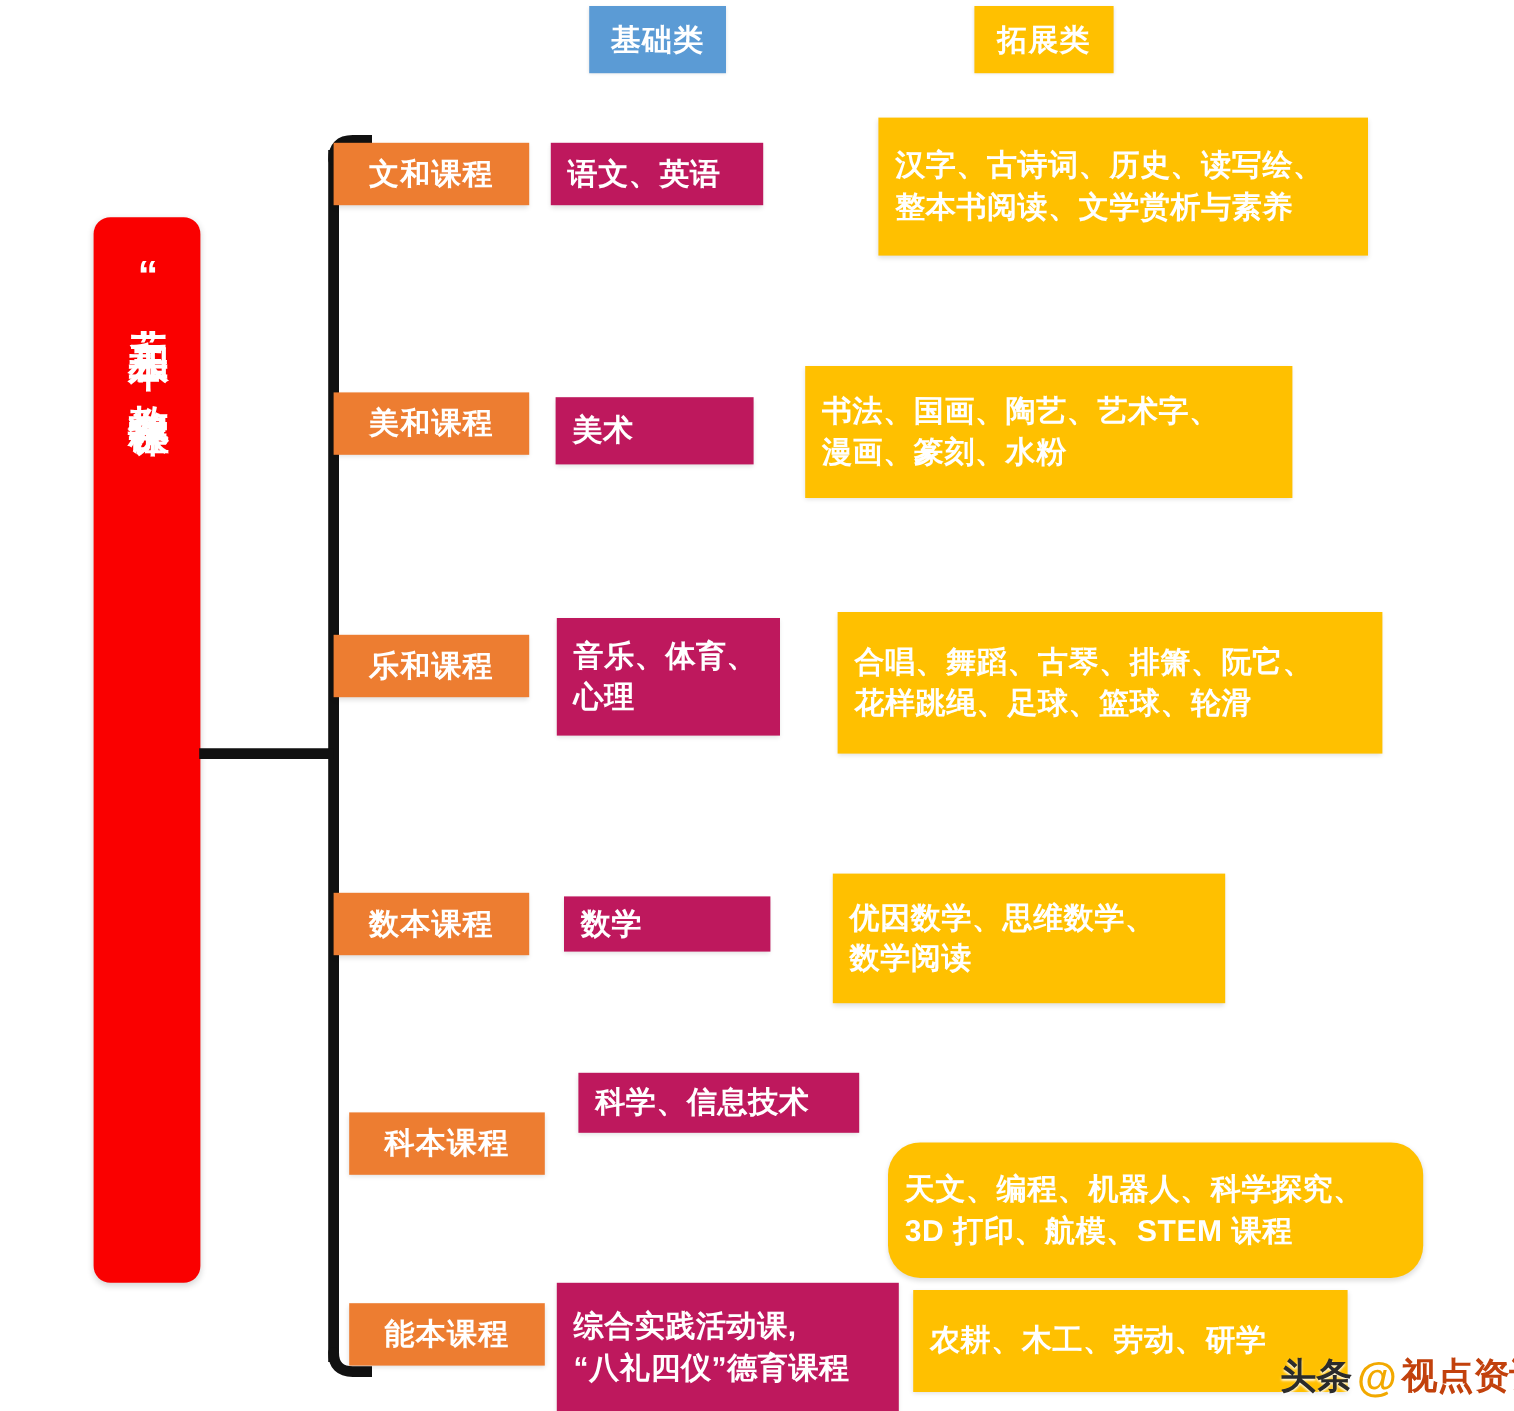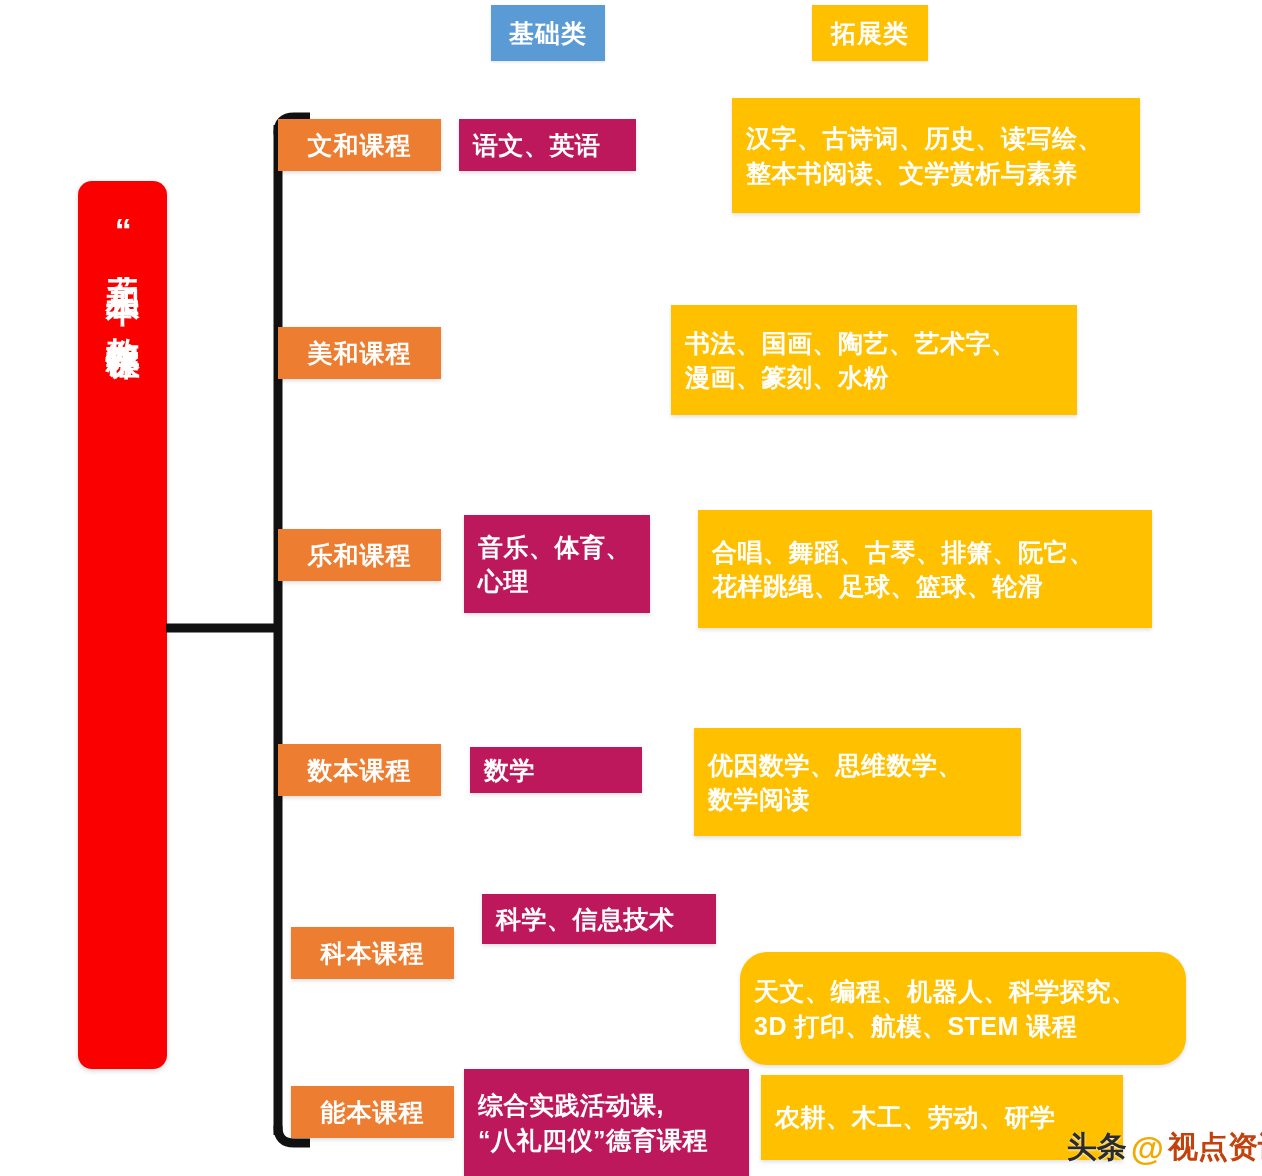--- a/index.html
+++ b/index.html
@@ -155,20 +155,21 @@
     <path d="M 128 1032 Q 128 1048 144 1048 L 160 1048" fill="none" stroke="#111111" stroke-width="9" stroke-linecap="round"></path>
     <path d="M 128 533 L 16 533" fill="none" stroke="#111111" stroke-width="9" stroke-linecap="butt"></path>
   </svg>
 
   <div class="box cat" style="left:278px; top:119px; width:163px; height:52px;">文和课程</div>
   <div class="box basic" style="left:459px; top:119px; width:177px; height:52px;">语文、英语</div>
   <div class="box extend" style="left:712px; top:98px; width:408px; height:115px;margin-left:20px;">汉字、古诗词、历史、读写绘、
 整本书阅读、文学赏析与素养</div>
 
   <div class="box cat" style="left:278px; top:327px; width:163px; height:52px;">美和课程</div>
+  <div class="box basic" style="left:463px; top:331px; width:165px; height:56px;">美术</div>
   <div class="box extend" style="left:671px; top:305px; width:406px; height:110px;">书法、国画、陶艺、艺术字、
 漫画、篆刻、水粉</div>
 
   <div class="box cat" style="left:278px; top:529px; width:163px; height:52px;">乐和课程</div>
   <div class="box basic" style="left:464px; top:515px; width:186px; height:98px;">音乐、体育、
 心理</div>
   <div class="box extend" style="left:698px; top:510px; width:454px; height:118px;">合唱、舞蹈、古琴、排箫、阮它、
 花样跳绳、足球、篮球、轮滑</div>
 
   <div class="box cat" style="left:278px; top:744px; width:163px; height:52px;">数本课程</div>

